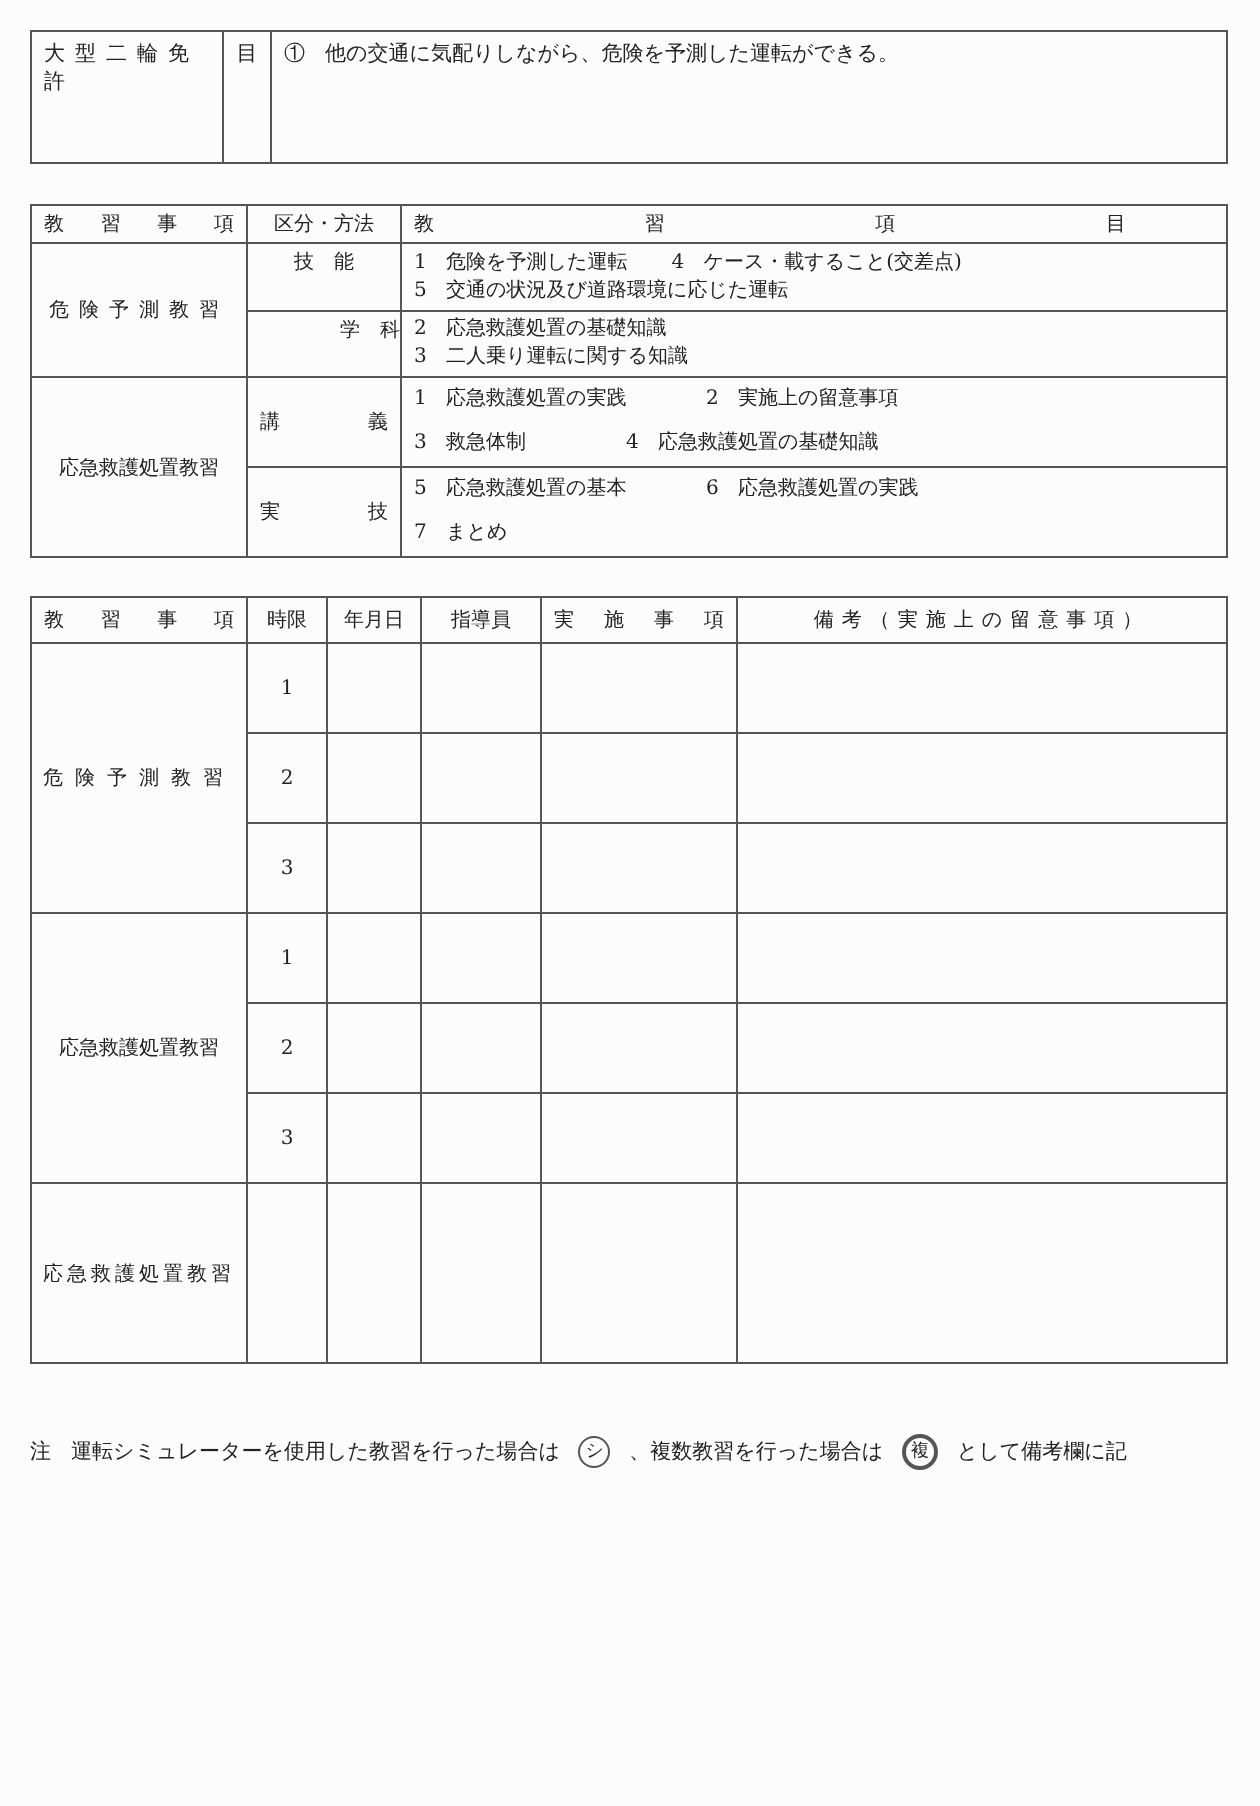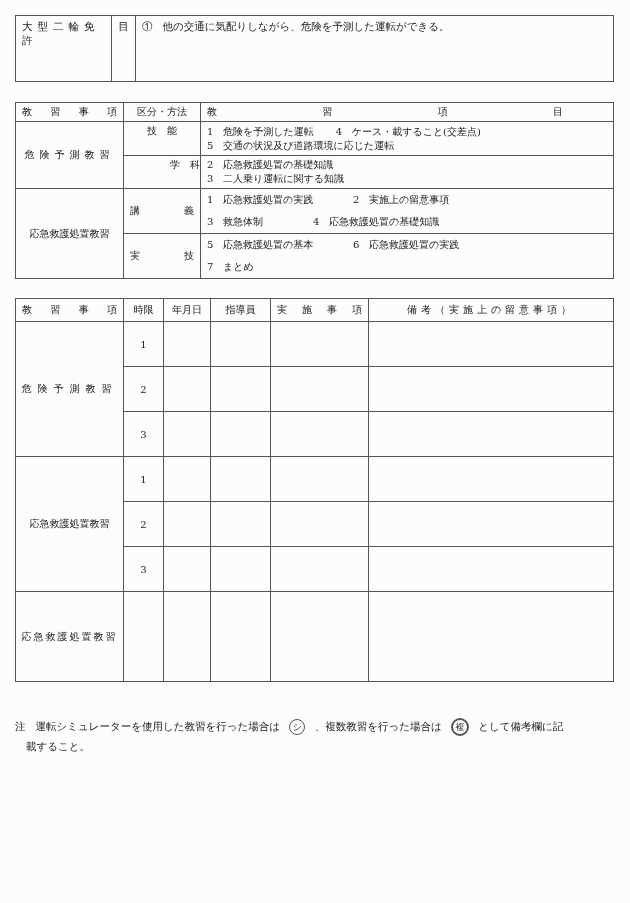--- a/index.html
+++ b/index.html
@@ -218,14 +218,13 @@
 
 <div class="abs note">
   <div>
     <span>注</span>&nbsp;&nbsp;
     <span>運転シミュレーターを使用した教習を行った場合は</span>
     <span class="circ">シ</span>
     <span>、複数教習を行った場合は</span>
     <span class="circ dark">複</span>
     <span>として備考欄に記</span>
   </div>
-  <div style="padding-left:11px">載すること。</div>
 </div>
 
 </body></html>

